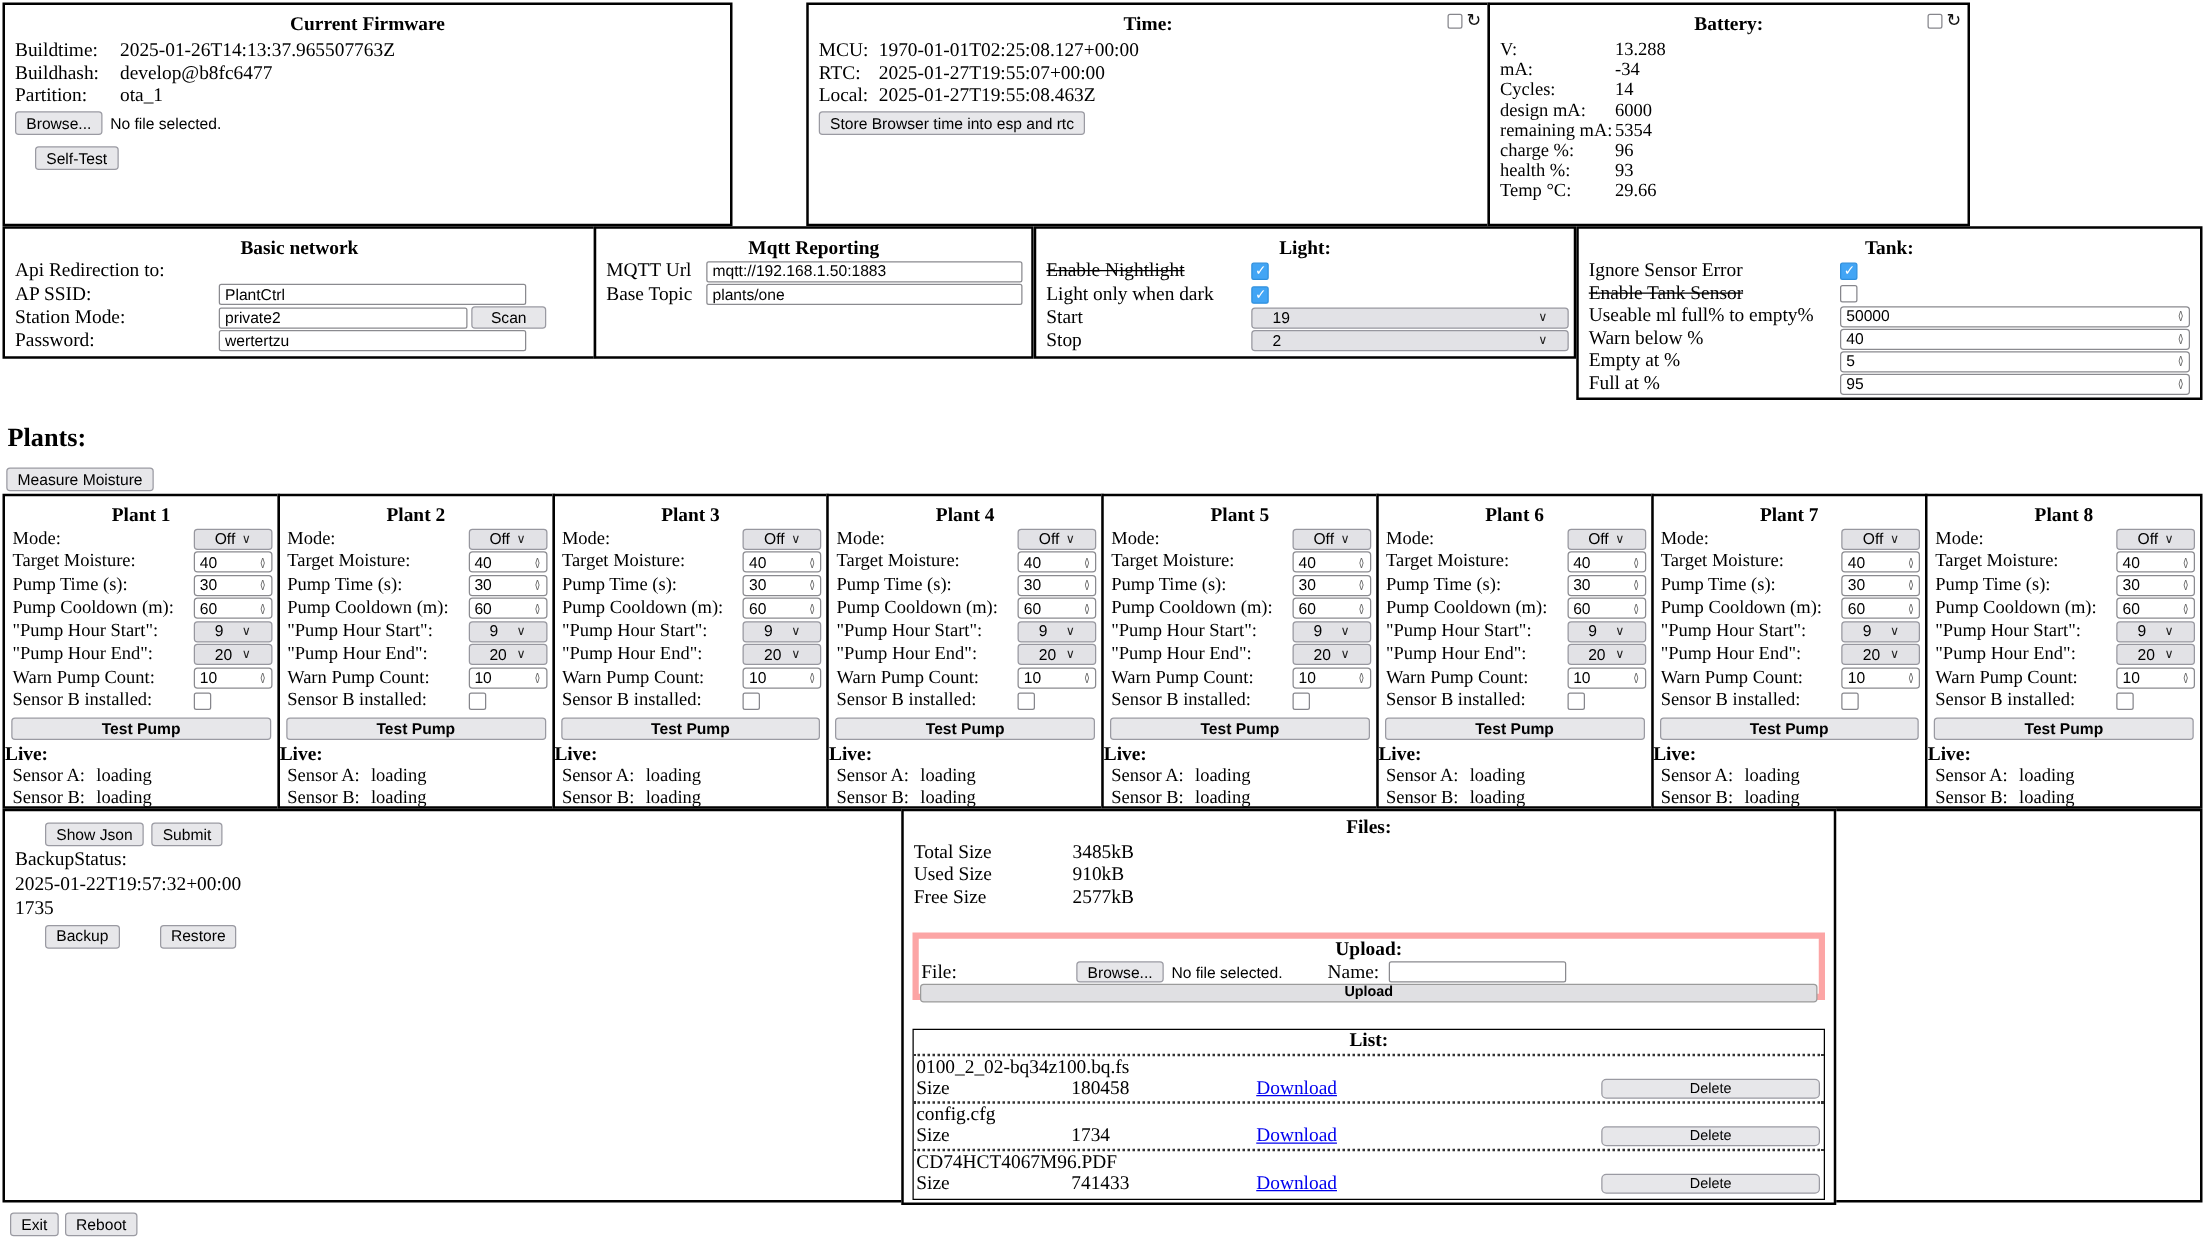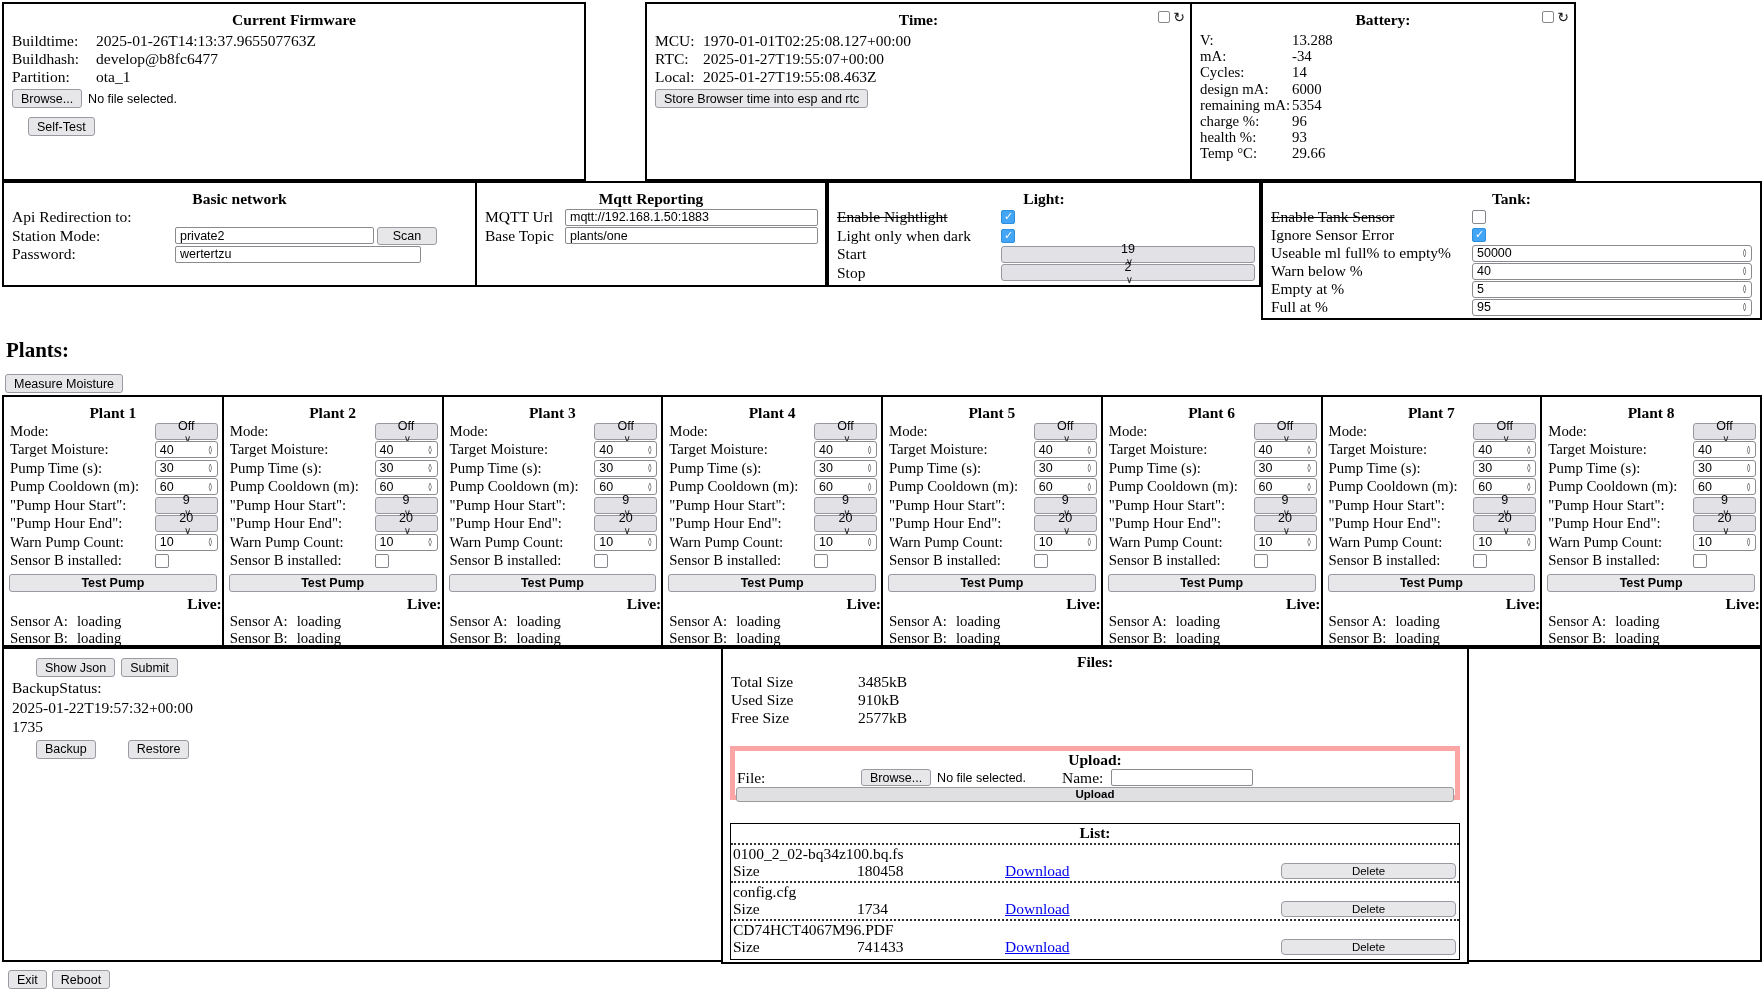--- a/index.html
+++ b/index.html
@@ -19,23 +19,23 @@
   .fw .kv .k { width:84px; }
   .tm .kv .k { width:48px; }
   .bat .kv { line-height:16.2px; font-size:14.8px; }
   .bat .kv .k { width:92px; }
 
   
   .btn { font:12.5px "Liberation Sans","DejaVu Sans",sans-serif; background:#e7e7ea; border:1px solid #9a9aa2;
          border-radius:3px; height:19px; padding:0 8px; color:#000; cursor:pointer; white-space:nowrap; }
   input.txt { height:17px; border:1px solid #8a8a8f; border-radius:2px; background:#fff;
               font:12.5px "Liberation Sans","DejaVu Sans",sans-serif; padding:0 4px; }
-  .sel { display:inline-flex; justify-content:center; align-items:center; background:#e2e2e6;
-         border:1px solid #97979f; border-radius:3px; height:17px; padding:0 4px;
-         font:12.5px "Liberation Sans","DejaVu Sans",sans-serif;flex-direction:column; }
+  .sel { display:inline-flex; justify-content:space-between; align-items:center; background:#e2e2e6;
+         border:1px solid #97979f; border-radius:3px; height:17px; padding:0 16px;
+         font:12.5px "Liberation Sans","DejaVu Sans",sans-serif; }
   .sel .ar { font:10px "DejaVu Sans",sans-serif; color:#222; margin-left:3px; }
   .num { display:inline-flex; justify-content:space-between; align-items:center; background:#fff;
          border:1px solid #8a8a8f; border-radius:3px; height:17px; padding-left:4px;
          font:12.5px "Liberation Sans","DejaVu Sans",sans-serif; }
   .spin { display:flex; flex-direction:column; justify-content:center; align-items:center; width:13px;
           color:#666; font:7px "DejaVu Sans",sans-serif; line-height:4px; }
   .cb { width:14px; height:14px; border:1px solid #86868c; border-radius:2px; background:#fff;
         display:inline-block; position:relative; flex:none; }
   .cb.small { width:12px; height:12px; }
   .cb.on { background:#42a5f5; border-color:#2f8fdd; }
@@ -78,21 +78,21 @@
   #plants-heading { position:absolute; left:6px; top:338px; font-weight:bold; font-size:21px; }
   #measure-btn { position:absolute; left:5px; top:374px; }
   #plants-row { position:absolute; left:2px; top:395px; width:1760px; height:252px; display:flex; }
   .plant { flex:1; border:2px solid #000; background:#fff; min-width:0; }
   .plant:not(:first-child) { margin-left:-2px; }
   .prow { display:flex; align-items:center; height:18.5px; padding:0 3px 0 6px; font-size:14.8px; white-space:nowrap; }
   .prow .pl { flex:1; min-width:0; }
   .pctl { width:64px; flex:none; display:flex; }
   .pctl .sel, .pctl .num { width:63px; }
   .testpump { display:block; width:calc(100% - 10px); margin:4px auto 0; font-weight:bold; height:18px; }
-  .livehead { text-align:right; font-weight:bold; margin-top:3px; line-height:18px; }
+  .livehead { text-align:left; font-weight:bold; margin-top:3px; line-height:18px; }
   .srow { display:flex; padding-left:6px; line-height:16.5px; font-size:14.8px; }
   .srow .sl { width:67px; flex:none; }
 
   
   #bottom-box { position:absolute; left:2px; top:647px; width:1760px; height:315px; border:2px solid #000; }
   .bbleft { position:absolute; left:8px; top:9px; }
   .btnrow { display:flex; gap:6px;padding-left:24px; }
   .bbl { line-height:17.5px; margin-top:2px; white-space:nowrap; }
   .bkbtns { margin-top:4px;gap:32px; }
 
@@ -236,20 +236,24 @@
 
     </div>
   </div>
 
   <div class="panel net" id="p-network">
     <div class="ptitle">Basic network</div>
     <div class="crow">
       <span class="k">Api Redirection to:</span>
     </div>
     <div class="crow">
+      <span class="k">AP SSID:</span>
+      <input class="txt in-ssid" type="text" value="PlantCtrl" style="">
+    </div>
+    <div class="crow">
       <span class="k">Station Mode:</span>
       <input class="txt in-station" type="text" value="private2" style="">
       <button class="btn scanbtn">Scan</button>
     </div>
     <div class="crow">
       <span class="k">Password:</span>
       <input class="txt in-pwd" type="text" value="wertertzu" style="">
     </div>
   </div>
 
@@ -287,26 +291,26 @@
       <span class="sel">
           <span class="selv">2</span>
           <span class="ar">∨</span>
         </span>
     </div>
   </div>
 
   <div class="panel tk" id="p-tank">
     <div class="ptitle">Tank:</div>
     <div class="crow">
+      <span class="k">Ignore Sensor Error</span>
+      <span class="cb on"></span>
+    </div>
+    <div class="crow">
       <span class="k strike">Enable Tank Sensor</span>
       <span class="cb"></span>
-    </div>
-    <div class="crow">
-      <span class="k">Ignore Sensor Error</span>
-      <span class="cb on"></span>
     </div>
     <div class="crow">
       <span class="k">Useable ml full% to empty%</span>
       <span class="num">
           <span class="numv">50000</span>
           <span class="spin">
             <span>∧</span>
             <span>∨</span>
           </span>
         </span>

